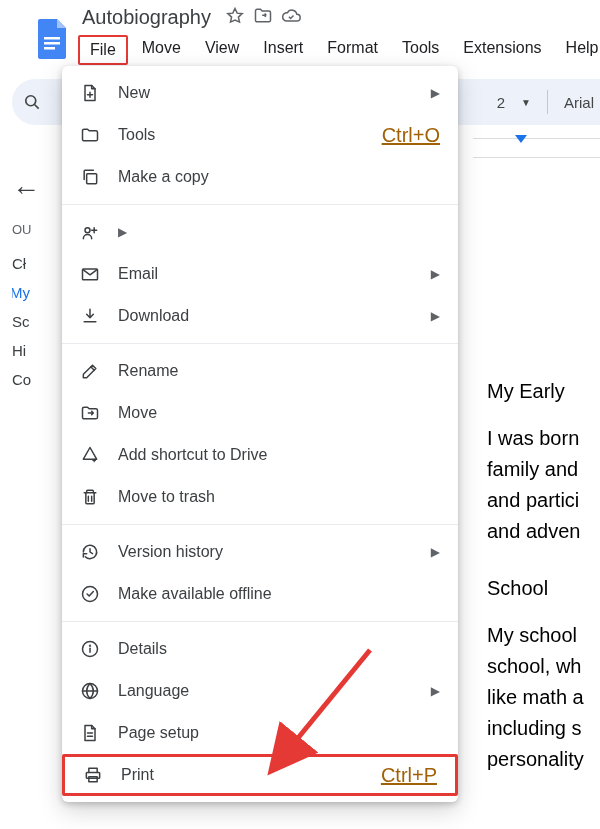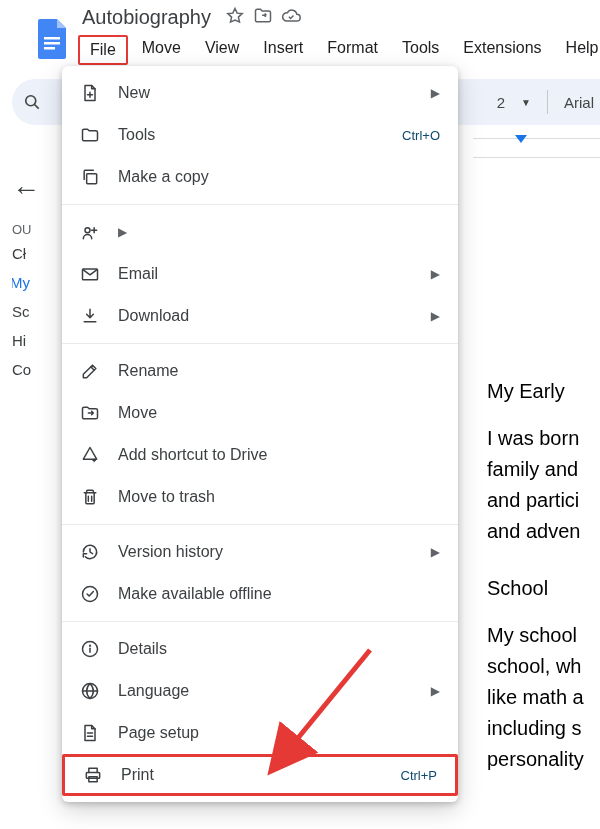--- a/index.html
+++ b/index.html
@@ -61,21 +61,21 @@
     position:absolute; top:-4px; left:42px;
     width:0;height:0;border-left:6px solid transparent;border-right:6px solid transparent;
     border-top:8px solid #1a73e8;
   }
   
   .outline {
     position:absolute; left:12px; top:170px; width:60px;
     font-size:15px; color:#3c4043;
   }
   .outline-back { font-size:28px; color:#3c4043; margin-bottom:20px;}
-  .outline-head { font-weight:500; color:#5f6368; font-size:13px; margin-bottom:2px;}
+  .outline-head { font-weight:500; color:#5f6368; font-size:13px; margin-bottom:12px;}
   .outline-item { padding:6px 0; white-space:nowrap; overflow:hidden;}
   .outline-item.active { color:#1a73e8;}
   .outline-item.active::before{
     content:""; display:inline-block; width:10px; height:2px; background:#1a73e8;
     vertical-align:middle; margin-right:4px; margin-left:-16px;
   }
   
   .page {
     position:absolute; left:487px; top:380px; right:0;
     font-family: Arial, sans-serif;
@@ -99,21 +99,21 @@
   .filemenu .row {
     display:flex; align-items:center;
     height:42px;
     padding:0 18px;
     position:relative;
   }
   .filemenu .row .ico { width:20px;height:20px;margin-right:18px; flex:none;
     display:flex;align-items:center;justify-content:center;}
   .filemenu .row .ico svg { width:20px;height:20px; fill:none; stroke:#3c4043; stroke-width:1.8; stroke-linecap:round; stroke-linejoin:round;}
   .filemenu .row .label { flex:1;}
-  .filemenu .row .shortcut { color:#0c4a6e; font-size:13px;}
+  .filemenu .row .shortcut { color:#a16207; font-size:20px;text-decoration:underline;}
   .filemenu .row .sub { color:#5f6368; font-size:12px;}
   .filemenu .divider { height:1px; background:#e8eaed; margin:6px 0;}
   .filemenu .row.highlight{
     border:3px solid #e53935; border-radius:2px;
   }
   
   .arrow {
     position:absolute; left:260px; top:640px; z-index:20;
     pointer-events:none;
   }

